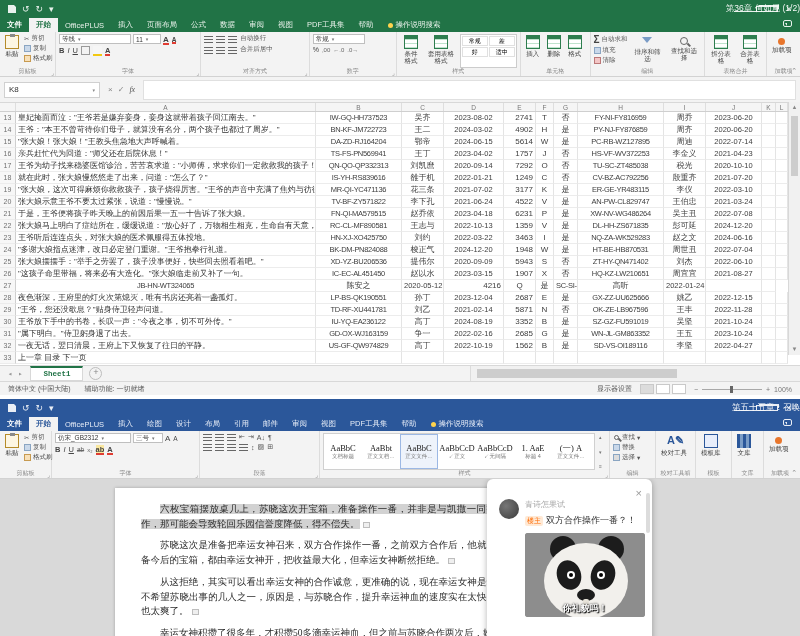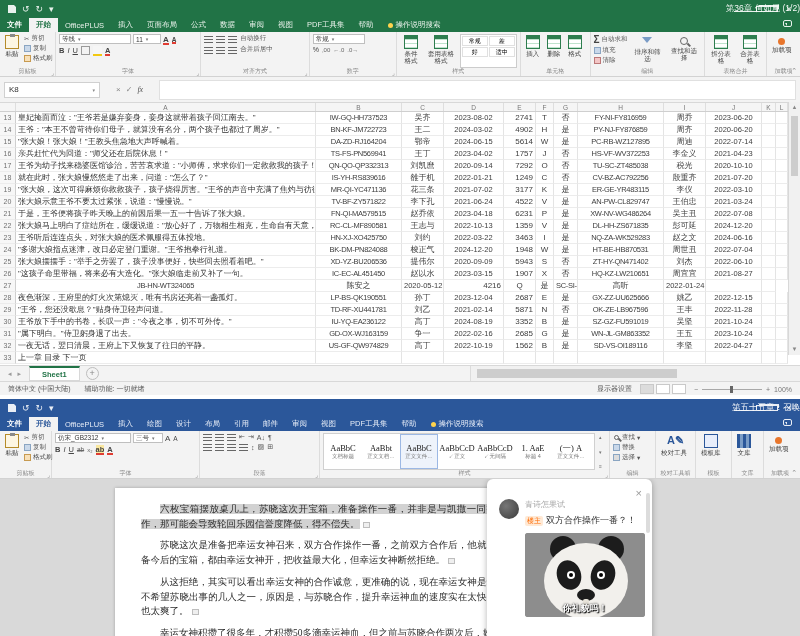--- a/index.html
+++ b/index.html
@@ -77,21 +77,21 @@
 
   
   .stylegal { display:flex; overflow:hidden; gap:2px; width:272px; background:#fff; border:1px solid #d0d0d0; padding:1px; }
   .stchip { min-width:36px; max-width:36px; padding:1px 2px; display:flex; flex-direction:column; align-items:center; justify-content:center; line-height:1.1; }
   .stchip .prev { font-size:8.5px; color:#222; white-space:nowrap; font-family:"Liberation Serif", serif; }
   .stchip .lbl { font-size:5.5px; color:#777; white-space:nowrap; }
   .stchip.selected { outline:1px solid #9cb8e4; background:#eef3fb; }
   .galarrows { display:flex; flex-direction:column; justify-content:space-between; font-size:5px; color:#777; padding:1px; }
 
   
-  .fbar { height:26px; background:#f3f3f3; display:flex; align-items:center; gap:16px; padding:2px 4px; border-bottom:1px solid #d8d8d8; }
+  .fbar { height:26px; background:#f3f3f3; display:flex; align-items:center; gap:8px; padding:2px 4px; border-bottom:1px solid #d8d8d8; }
   .namebox { width:96px; height:16px; background:#fff; border:1px solid #d0d0d0; font-size:8px; color:#333; display:flex; align-items:center; padding:0 4px; justify-content:space-between; }
   .fxbtns { display:flex; gap:5px; font-size:8px; color:#888; align-items:center; }
   .fxbtns .fx { font-style:italic; font-family:"Liberation Serif", serif; color:#555; }
   .finput { flex:1; height:20px; background:#fff; border:1px solid #e0e0e0; }
 
   :root { --xcols: 16px 300px 86px 42px 60px 32px 18px 24px 86px 42px 56px 14px 12px; }
   .xheader { display:grid; grid-template-columns:var(--xcols); height:9px; background:#f5f5f5; border-bottom:1px solid #cfcfcf; }
   .xheader span { font-size:6.5px; color:#777; text-align:center; border-right:1px solid #dedede; overflow:hidden; line-height:9px; }
   .xgrid { position:relative; background:#fff; height:253px; overflow:hidden; }
   .xrow { display:grid; grid-template-columns:var(--xcols); height:12px; }
@@ -101,21 +101,21 @@
   .xrow .c-b, .xrow .c-h { text-align:center; font-size:7.5px; letter-spacing:-0.3px; }
   .xrow .c-c, .xrow .c-i, .xrow .c-f, .xrow .c-g, .xrow .c-d, .xrow .c-j { text-align:center; }
   .xrow .c-d, .xrow .c-j { font-size:7.5px; }
   .xrow .c-e { text-align:right; }
 
   .vscroll { position:absolute; right:0; top:102px; width:12px; height:253px; background:#f1f1f1; border-left:1px solid #d8d8d8; }
   .vscroll .thumb { position:absolute; left:2px; right:2px; top:14px; height:60px; background:#cdcdcd; }
   .vscroll .arr { position:absolute; left:0; right:0; height:11px; font-size:6px; color:#888; text-align:center; line-height:11px; }
   .vscroll .arr.down { bottom:0; }
 
-  .sheetrow { height:16px; background:#f3f3f3; border-top:1px solid #d8d8d8; display:flex; align-items:stretch; font-size:7.5px; color:#666; }
+  .sheetrow { height:16px; background:#f3f3f3; border-top:1px solid #d8d8d8; display:flex; align-items:stretch; font-size:7.5px; color:#666;font-family:Liberation Mono, monospace; }
   .tabnav { display:flex; align-items:center; gap:6px; padding:0 8px; color:#9a9a9a; font-size:7px; }
   .sheettab { background:#fff; color:#217346; font-weight:bold; padding:0 12px; display:flex; align-items:center; border:1px solid #d8d8d8; border-top:2px solid #217346; }
   .addsheet { width:13px; height:13px; border:1px solid #bdbdbd; border-radius:50%; margin:auto 6px; text-align:center; line-height:11px; color:#888; font-size:9px; }
   .hscroll { margin-left:auto; width:330px; background:#f1f1f1; border-left:1px solid #dcdcdc; position:relative; }
   .hscroll .thumb { position:absolute; top:3px; bottom:3px; left:6px; width:200px; background:#cdcdcd; }
 
   .statusbar { height:15px; background:#f3f3f3; border-top:1px solid #d8d8d8; display:flex; align-items:center; font-size:7px; color:#555; padding:0 8px; gap:14px; }
   .statusright { margin-left:auto; display:flex; align-items:center; gap:8px; }
   .viewbtns { display:flex; gap:2px; }
   .viewbtns span { width:14px; height:10px; border:1px solid #c9c9c9; background:#fff; }

